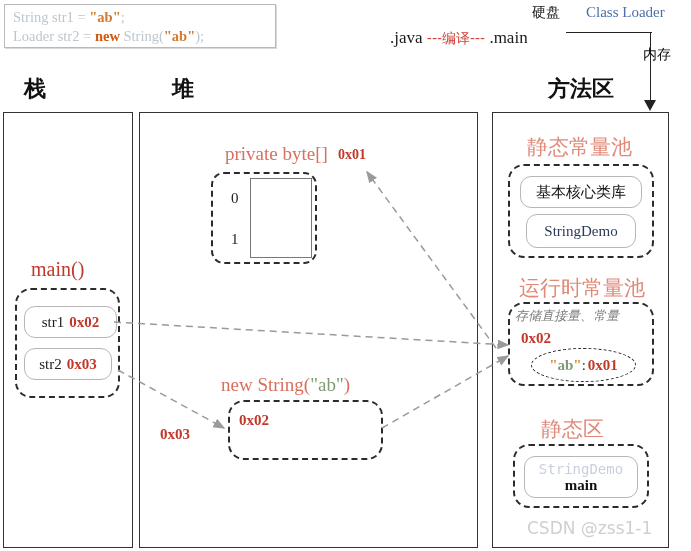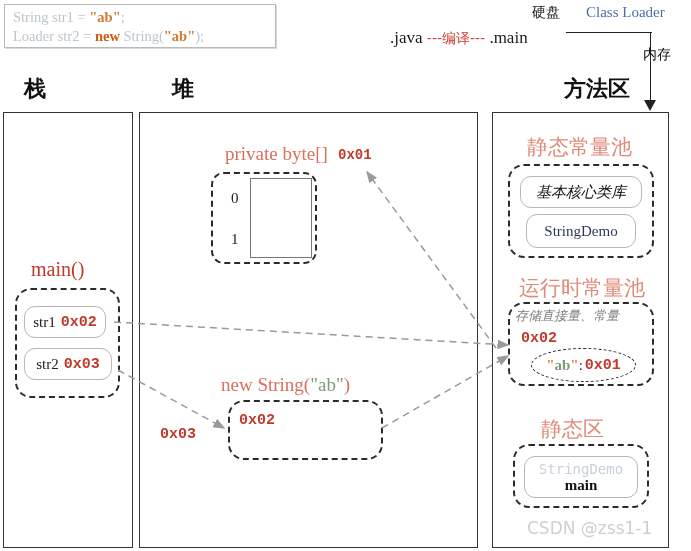--- a/index.html
+++ b/index.html
@@ -37,44 +37,44 @@
   
   #elbow-h{left:566px;top:32px;width:86px;height:0;border-top:1.6px solid #222;}
   #elbow-v{left:650px;top:32px;width:0;height:72px;border-left:1.6px solid #222;}
   #elbow-head{left:644px;top:100px;width:0;height:0;
     border-left:6px solid transparent;border-right:6px solid transparent;border-top:11px solid #222;}
 
   
   .col-head{font-size:22px;font-weight:bold;color:#111;font-family:"DejaVu Sans", sans-serif;}
   #head-stack{left:24px;top:74px;}
   #head-heap{left:172px;top:74px;}
-  #head-method{left:548px;top:74px;margin-left:16px;}
+  #head-method{left:548px;top:74px;}
 
   
   .col-frame{border:1.5px solid #333;background:#fff;box-sizing:border-box;}
   #frame-stack{left:3px;top:112px;width:130px;height:436px;}
   #frame-heap{left:139px;top:112px;width:339px;height:436px;}
   #frame-method{left:492px;top:112px;width:177px;height:436px;}
 
   
   .dashed{
     border:2.2px dashed #2b2b2b;border-radius:16px;box-sizing:border-box;background:transparent;
   }
   .rounded-box{
     border:1.6px solid #b7b7b7;border-radius:11px;box-sizing:border-box;background:#fff;
     display:flex;align-items:center;justify-content:center;
   }
   .ttl{font-size:19px;color:#d9705f;font-family:"Liberation Serif", serif;white-space:nowrap;}
   .ttl-cn{font-size:21px;color:#e08a7a;font-family:"DejaVu Sans", sans-serif;white-space:nowrap;}
-  .hex{color:#c0392b;font-weight:bold;font-family:Liberation Mono, monospace;}
+  .hex{color:#c0392b;font-weight:bold;font-family:Liberation Serif, serif;}
 
   
   #lbl-main{left:31px;top:258px;font-size:20px;color:#c0392b;}
   #stack-frame{left:15px;top:288px;width:105px;height:110px;}
-  #box-str1{left:24px;top:306px;width:82px;height:32px;}
+  #box-str1{left:24px;top:306px;width:93px;height:32px;}
   #box-str2{left:24px;top:348px;width:88px;height:32px;}
   .var-name{font-size:15px;color:#222;font-family:"Liberation Serif", serif;}
   .var-val{font-size:15px;margin-left:5px;}
 
   
   #lbl-private{left:225px;top:143px;}
   #lbl-0x01{left:338px;top:147px;font-size:14px;}
   #arr-dashed{left:211px;top:172px;width:106px;height:92px;border-radius:13px;}
   #arr-table{left:250px;top:178px;width:62px;height:80px;border:1.3px solid #777;box-sizing:border-box;}
   #arr-table .cell{height:40px;box-sizing:border-box;display:flex;align-items:center;justify-content:center;
@@ -88,21 +88,21 @@
   #lbl-newstring{left:221px;top:374px;}
   #newstr-dashed{left:228px;top:400px;width:155px;height:60px;}
   #lbl-0x02-heap{left:239px;top:412px;font-size:15px;}
   #lbl-0x03-out{left:160px;top:426px;font-size:15px;}
 
   
   #lbl-static-pool{left:527px;top:133px;}
   #static-pool-dashed{left:508px;top:164px;width:146px;height:94px;}
   #box-corelib{left:520px;top:176px;width:122px;height:32px;}
   #box-stringdemo{left:526px;top:214px;width:110px;height:34px;}
-  .cn-txt{font-size:15px;color:#111;font-family:"DejaVu Sans", sans-serif;font-style:italic;}
+  .cn-txt{font-size:15px;color:#111;font-family:"DejaVu Sans", sans-serif;}
   .sd-txt{font-size:15px;color:#2b3a5a;font-family:"Liberation Serif", serif;}
 
   #lbl-runtime-pool{left:519px;top:274px;}
   #runtime-dashed{left:508px;top:302px;width:146px;height:84px;}
   #lbl-store{left:515px;top:307px;font-size:13px;color:#7d7d7d;font-family:"DejaVu Sans", sans-serif;white-space:nowrap;font-style:italic;}
   #lbl-0x02-pool{left:521px;top:330px;font-size:15px;}
   #ellipse-ab{left:531px;top:348px;width:105px;height:34px;border:1.8px dashed #2b2b2b;border-radius:50%;
     display:flex;align-items:center;justify-content:center;box-sizing:border-box;}
   .ab-q{color:#d78b3c;font-weight:bold;font-size:15px;font-family:"Liberation Serif", serif;}
   .ab-l{color:#7f9b76;font-weight:bold;font-size:15px;font-family:"Liberation Serif", serif;}

